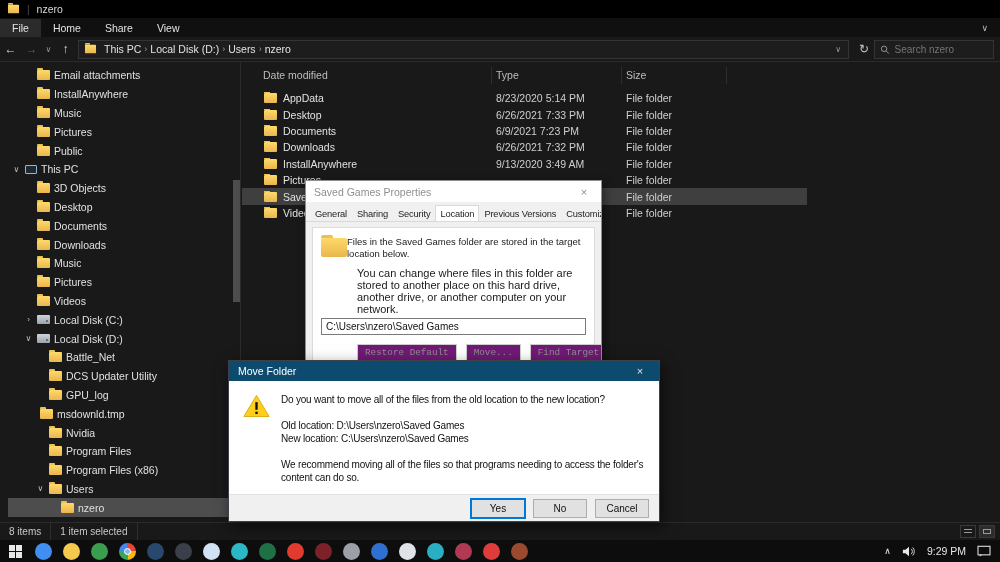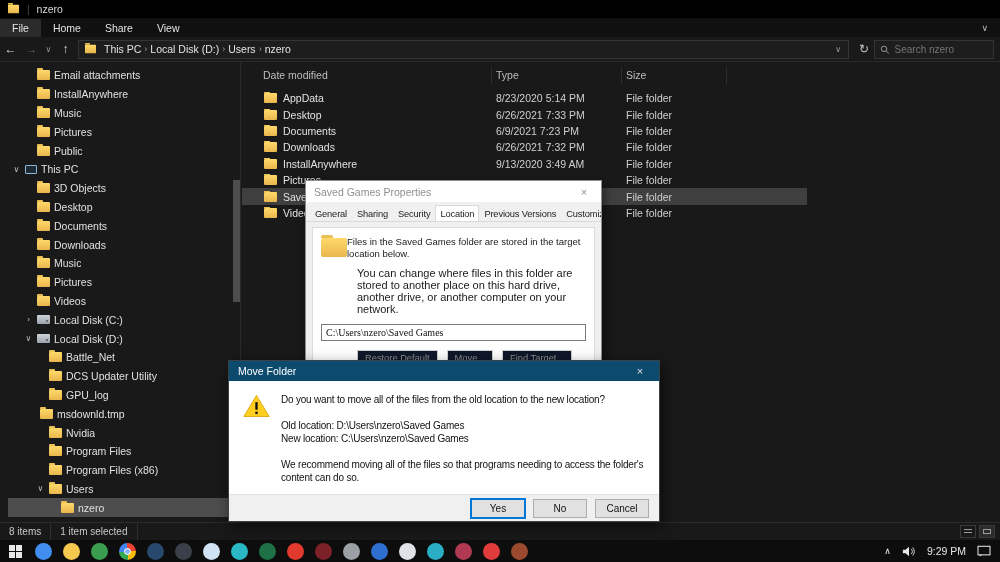--- a/index.html
+++ b/index.html
@@ -85,23 +85,23 @@
 .pd-close{color:#8f8f8f;font-size:11px;width:18px;text-align:center}
 .pd-tabs{display:flex;padding:3px 4px 0;border-bottom:1px solid #d9d9d9;background:#f0f0f0;white-space:nowrap;overflow:hidden}
 .dtab{font-size:9.3px;letter-spacing:-.15px;color:#1d1d1d;padding:3px 4px;border:1px solid transparent;border-bottom:none;margin-bottom:-1px}
 .dtab.active{background:#fff;border-color:#d9d9d9}
 .pd-page{position:absolute;left:6px;right:6px;top:46px;bottom:0;background:#fff;border:1px solid #dcdcdc;padding:8px 8px 0}
 .pd-row{display:flex;}
 .pd-folder{width:26px;height:19px;background:linear-gradient(180deg,#ffd96a,#e9b64d);border-radius:2px;position:relative;flex:none;margin-top:2px}
 .pd-folder::before{content:"";position:absolute;top:-3px;left:0;width:12px;height:3px;background:#eac153;border-radius:2px 2px 0 0}
 .pd-text{font-size:9.5px;color:#1a1a1a;line-height:12px}
 .pd-body{margin:7px 0 0 36px;font-size:11px;color:#1a1a1a;line-height:12px}
-.pd-input{display:block;width:100%;height:17px;border:1px solid #7a7a7a;font-size:10px;padding:1px 4px;font-family:Liberation Serif, serif;color:#111;background:#fff;margin-top:9px}
+.pd-input{display:block;width:100%;height:17px;border:1px solid #7a7a7a;font-size:10px;padding:1px 4px;font-family:Liberation Sans, sans-serif;color:#111;background:#fff;margin-top:3px}
 .pd-btns{display:flex;gap:9px;margin:9px 0 0 36px}
-.pd-btn{font-size:9.3px;color:#8f8f8f;background:#0f172a;border:1px solid #cfcfcf;padding:2px 7px;font-family:Liberation Sans, sans-serif;white-space:nowrap}
+.pd-btn{font-size:9.3px;color:#8f8f8f;background:#701a75;border:1px solid #cfcfcf;padding:2px 7px;font-family:Liberation Mono, monospace;white-space:nowrap}
 
 
 .move-dialog{position:absolute;left:228px;top:360px;width:432px;height:162px;background:#fff;border:1px solid #3c4048;box-shadow:3px 5px 14px rgba(0,0,0,.55);z-index:30;display:flex;flex-direction:column}
 .md-title{height:20px;background:#0c4a6e;display:flex;align-items:center;padding:0 9px;flex:none}
 .md-title-text{color:#fff;font-size:10.5px;flex:1}
 .md-close{color:#dfe3e8;font-size:11px;width:20px;text-align:center}
 .md-body{flex:1;background:#fff;display:flex;padding:12px 10px 0 14px;gap:10px}
 .md-iconcol{flex:none;width:28px}
 .md-text{font-size:10px;letter-spacing:-.2px;color:#111;line-height:13px}
 .md-q{margin-bottom:13px}

